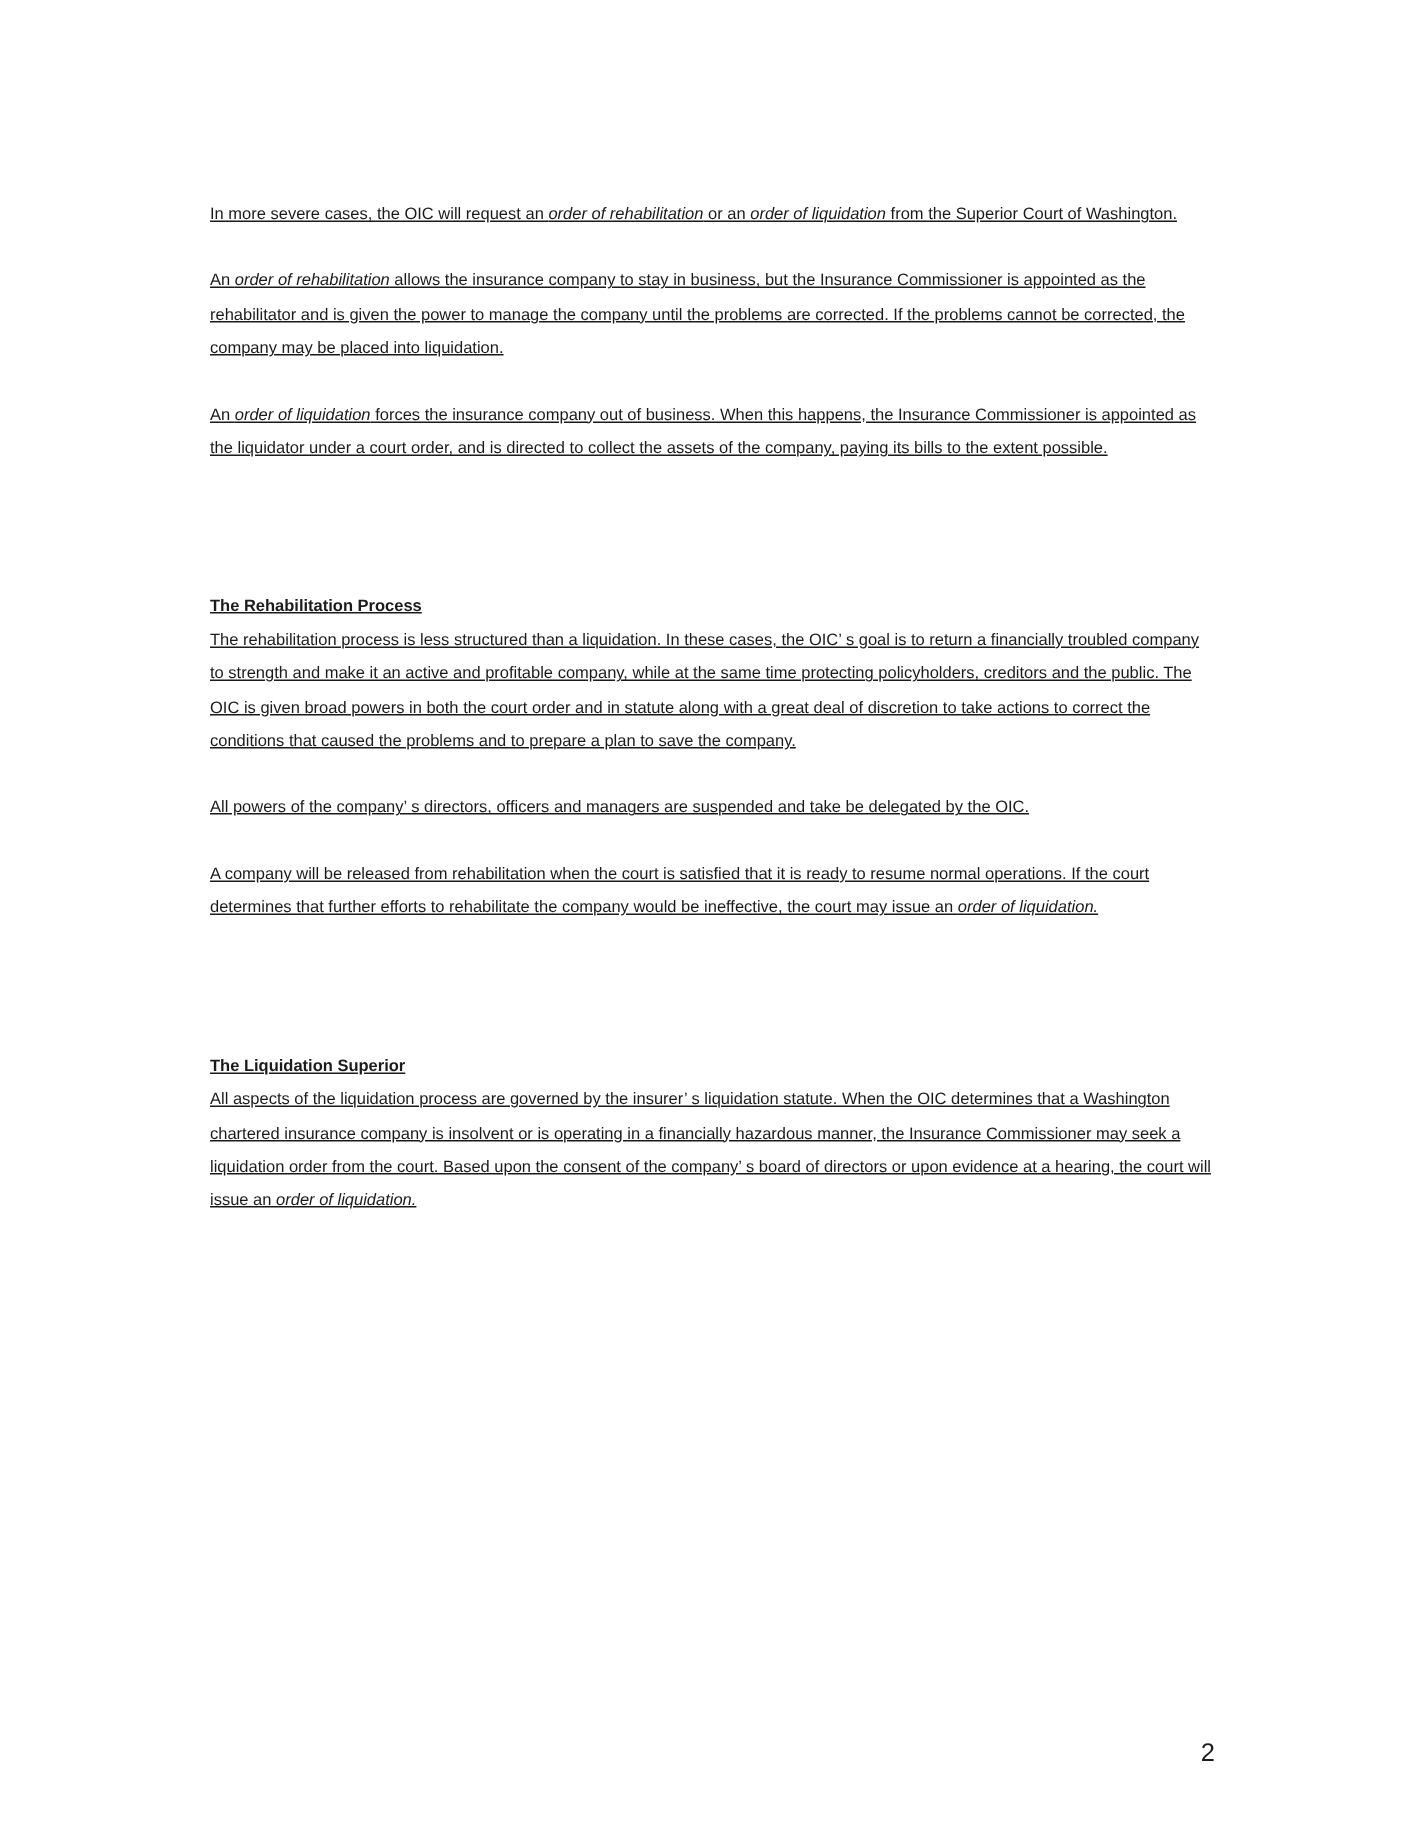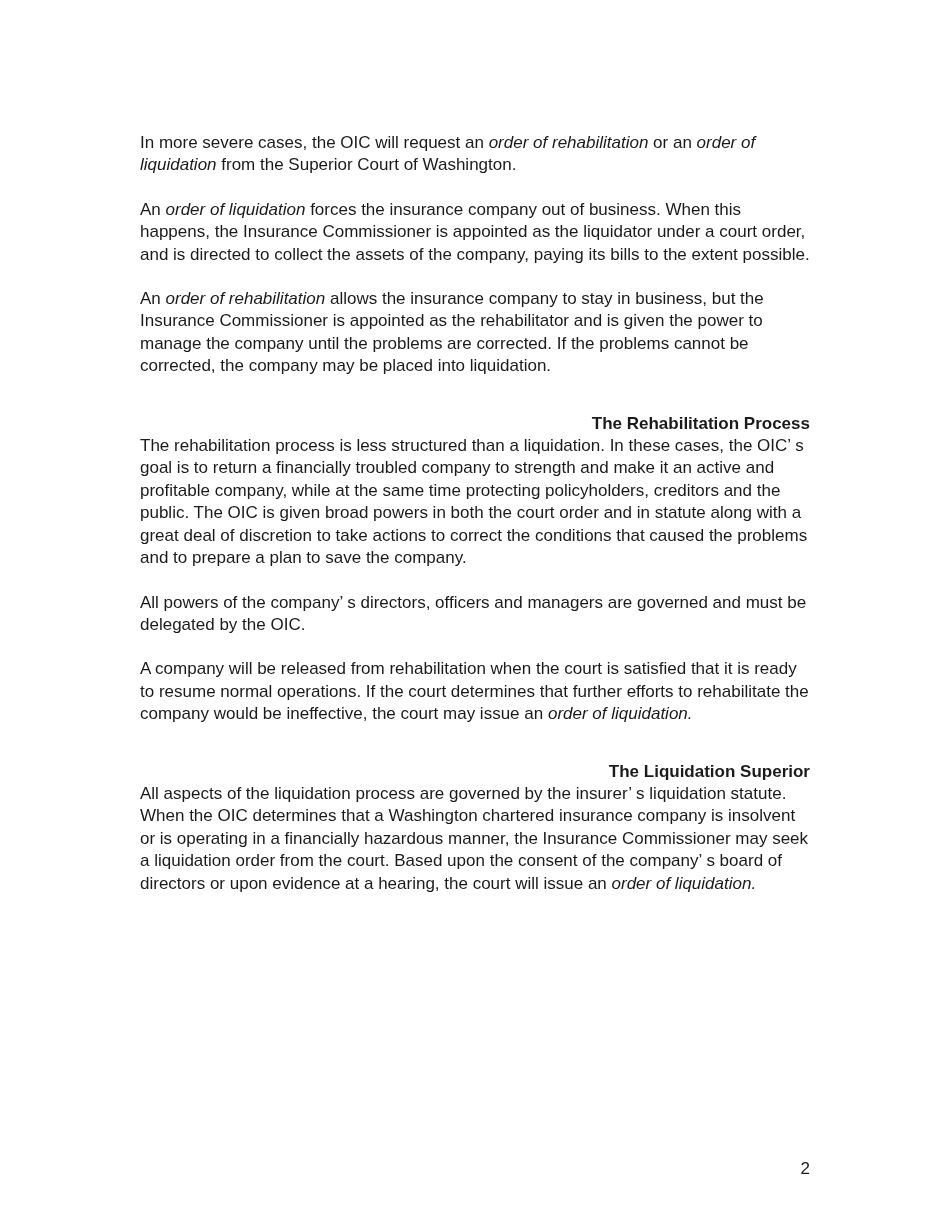--- a/index.html
+++ b/index.html
@@ -14,52 +14,52 @@
     background: #ffffff;
     overflow: hidden;
     font-family: "Liberation Sans", sans-serif;
     color: #1b1b1b;
   }
   .content {
     position: absolute;
     left: 140px;
     top: 132px;
     width: 670px;
-    font-size: 17px;
+    font-size: 11px;
     line-height: 22.4px;
+    text-decoration: underline;
   }
   .content p.paragraph {
     margin: 0 0 22px 0;
   }
   .content div.heading {
     font-weight: bold;
-    margin: 35px 0 0 0;
-    text-align: right;
+    margin: 83px 0 0 0;
   }
   em {
     font-style: italic;
   }
   .page-number {
     position: absolute;
     right: 142px;
     bottom: 52px;
     font-size: 17px;
     line-height: 22px;
     color: #1b1b1b;
   }
 </style>
 </head>
 <body>
 
 <div class="page">
   <div class="content">
       <p class="paragraph"><span>In more severe cases, the OIC will request an </span><em>order of rehabilitation</em><span> or an </span><em>order of liquidation</em><span> from the Superior Court of Washington.</span></p>
+      <p class="paragraph"><span>An </span><em>order of rehabilitation</em><span> allows the insurance company to stay in business, but the Insurance Commissioner is appointed as the rehabilitator and is given the power to manage the company until the problems are corrected. If the problems cannot be corrected, the company may be placed into liquidation.</span></p>
       <p class="paragraph"><span>An </span><em>order of liquidation</em><span> forces the insurance company out of business. When this happens, the Insurance Commissioner is appointed as the liquidator under a court order, and is directed to collect the assets of the company, paying its bills to the extent possible.</span></p>
-      <p class="paragraph"><span>An </span><em>order of rehabilitation</em><span> allows the insurance company to stay in business, but the Insurance Commissioner is appointed as the rehabilitator and is given the power to manage the company until the problems are corrected. If the problems cannot be corrected, the company may be placed into liquidation.</span></p>
       <div class="heading"><span>The Rehabilitation Process</span></div>
       <p class="paragraph"><span>The rehabilitation process is less structured than a liquidation. In these cases, the OIC’ s goal is to return a financially troubled company to strength and make it an active and profitable company, while at the same time protecting policyholders, creditors and the public. The OIC is given broad powers in both the court order and in statute along with a great deal of discretion to take actions to correct the conditions that caused the problems and to prepare a plan to save the company.</span></p>
-      <p class="paragraph"><span>All powers of the company’ s directors, officers and managers are governed and must be delegated by the OIC.</span></p>
+      <p class="paragraph"><span>All powers of the company’ s directors, officers and managers are suspended and take be delegated by the OIC.</span></p>
       <p class="paragraph"><span>A company will be released from rehabilitation when the court is satisfied that it is ready to resume normal operations. If the court determines that further efforts to rehabilitate the company would be ineffective, the court may issue an </span><em>order of liquidation.</em></p>
       <div class="heading"><span>The Liquidation Superior</span></div>
       <p class="paragraph"><span>All aspects of the liquidation process are governed by the insurer’ s liquidation statute. When the OIC determines that a Washington chartered insurance company is insolvent or is operating in a financially hazardous manner, the Insurance Commissioner may seek a liquidation order from the court. Based upon the consent of the company’ s board of directors or upon evidence at a hearing, the court will issue an </span><em>order of liquidation.</em></p>
     </div>
   <div class="page-number">2</div>
 </div>
 
 </body></html>

